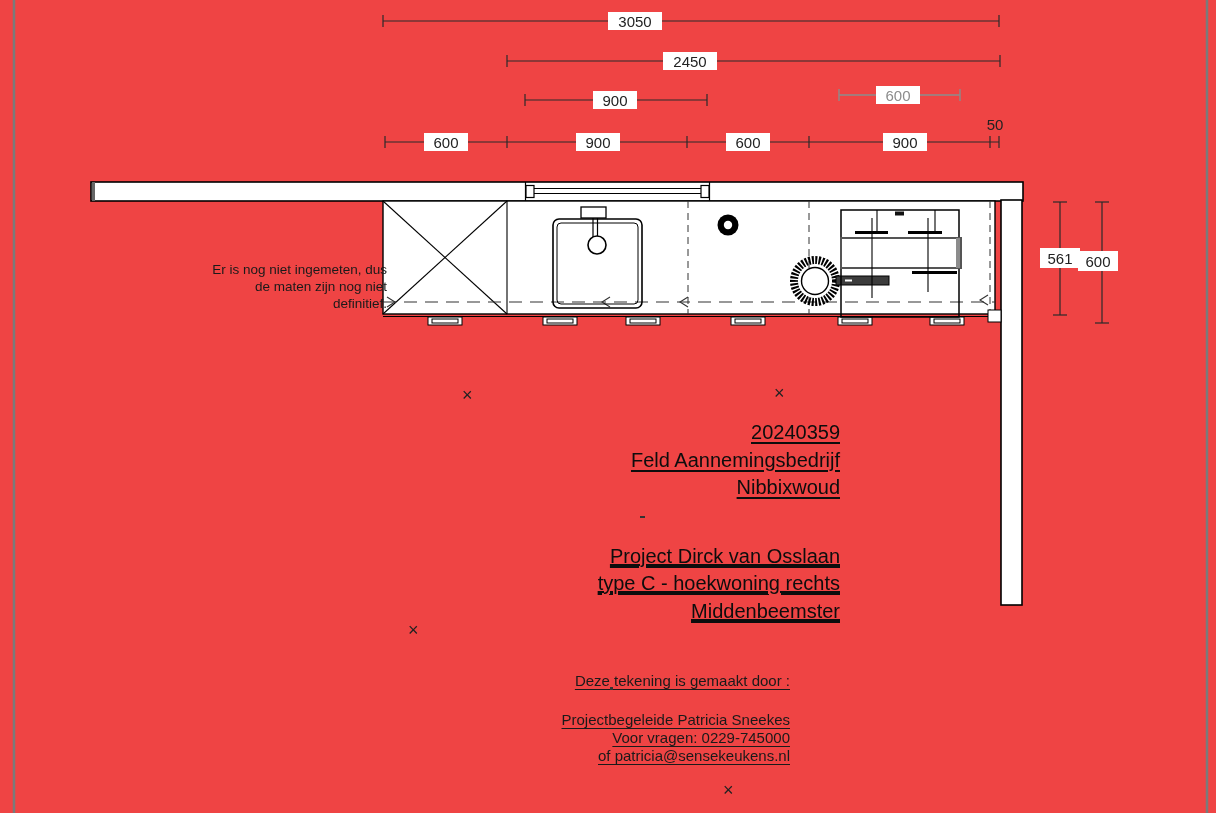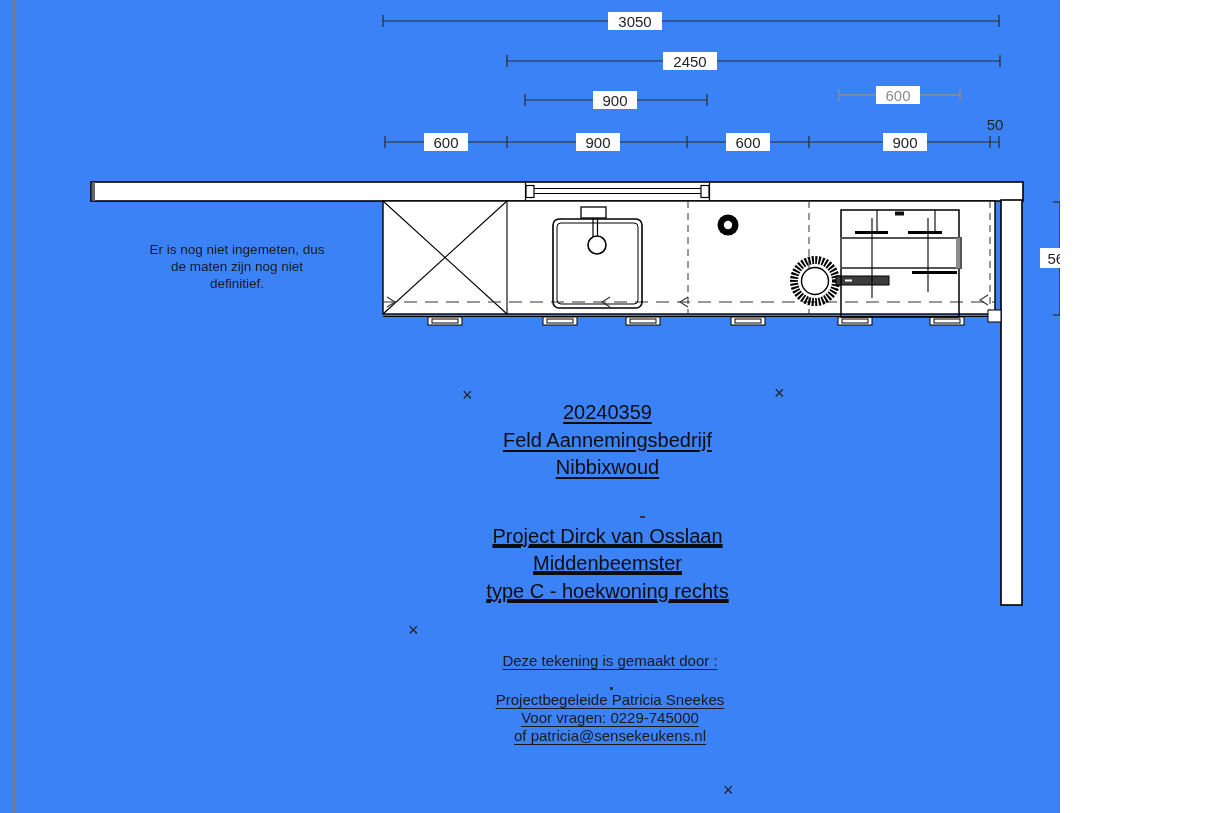--- a/index.html
+++ b/index.html
@@ -1,19 +1,19 @@
 <!DOCTYPE html>
 <html><head>
 <meta charset="utf-8">
 <style>
   html,body{margin:0;padding:0;background:#ffffff;}
-  #page{position:relative;width:1060px;height:813px;background:#3b82f6;overflow:hidden;
+  #page{position:relative;width:1216px;height:813px;background:#ef4444;overflow:hidden;
         font-family:"Liberation Sans", sans-serif;color:#111;}
   #plan-svg{position:absolute;left:0;top:0;}
-  .txtblock{position:absolute;text-align:center;}
+  .txtblock{position:absolute;text-align:right;margin-top:20px;}
   #note-left{left:87px;top:241px;width:300px;font-size:13.5px;line-height:17px;color:#1a1a1a;}
   #title-block{left:375px;top:399px;width:465px;font-size:20px;line-height:27.5px;color:#0d0d0d;}
   #title-block .grp2{margin-top:41px;text-decoration:underline;}
   #footer-block{left:430px;top:652px;width:360px;font-size:15px;line-height:18px;color:#1a1a1a;}
   #footer-block .grp2{margin-top:21px;}
   .u{text-decoration:underline;text-underline-offset:3px;}
   .xmark{position:absolute;font-size:18px;line-height:18px;color:#222;}
   .stray-dot{position:absolute;background:#333;}
   svg text{font-family:"Liberation Sans", sans-serif;}
   .dimtxt{font-size:15px;fill:#222;}
@@ -188,22 +188,22 @@
     <div>de maten zijn nog niet</div>
     <div>definitief.</div>
   </div>
 
   <div id="title-block" class="txtblock">
     <div class="u">20240359</div>
     <div class="u">Feld Aannemingsbedrijf</div>
     <div class="u">Nibbixwoud</div>
     <div class="grp2">
       <div class="u">Project Dirck van Osslaan</div>
+      <div class="u">type C - hoekwoning rechts</div>
       <div class="u">Middenbeemster</div>
-      <div class="u">type C - hoekwoning rechts</div>
     </div>
   </div>
 
   <div id="footer-block" class="txtblock">
     <div class="u">Deze tekening is gemaakt door :</div>
     <div class="grp2">
       <div class="u">Projectbegeleide Patricia Sneekes</div>
       <div class="u">Voor vragen: 0229-745000</div>
       <div class="u">of patricia@sensekeukens.nl</div>
     </div>

